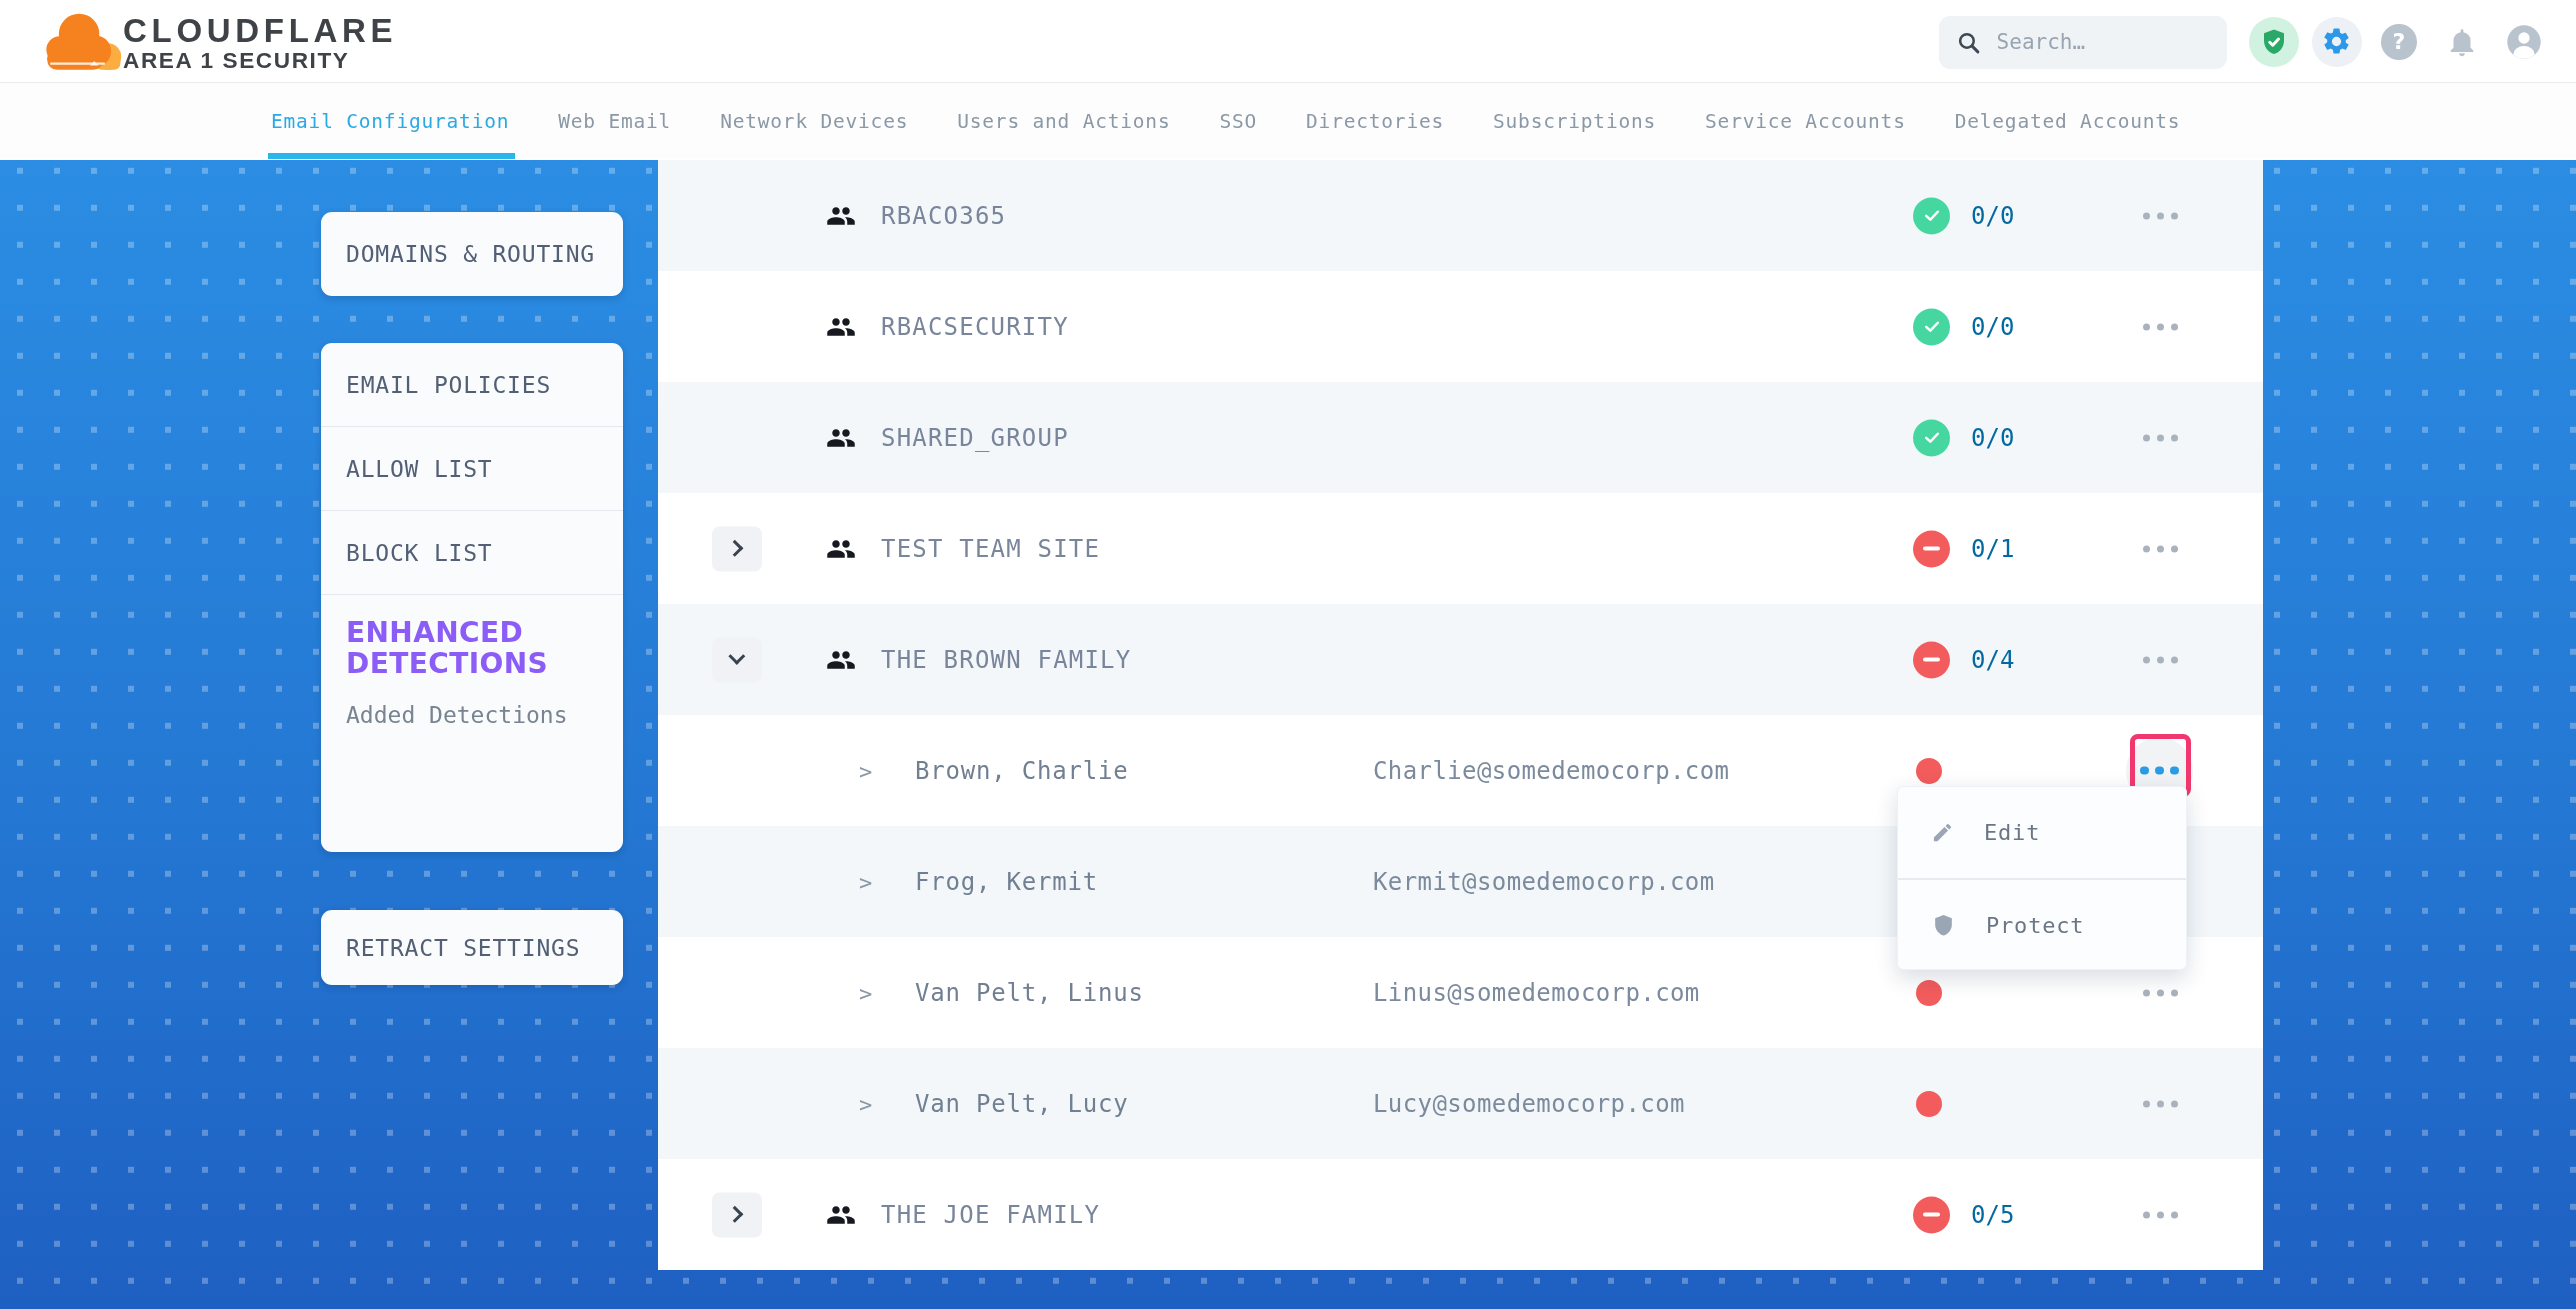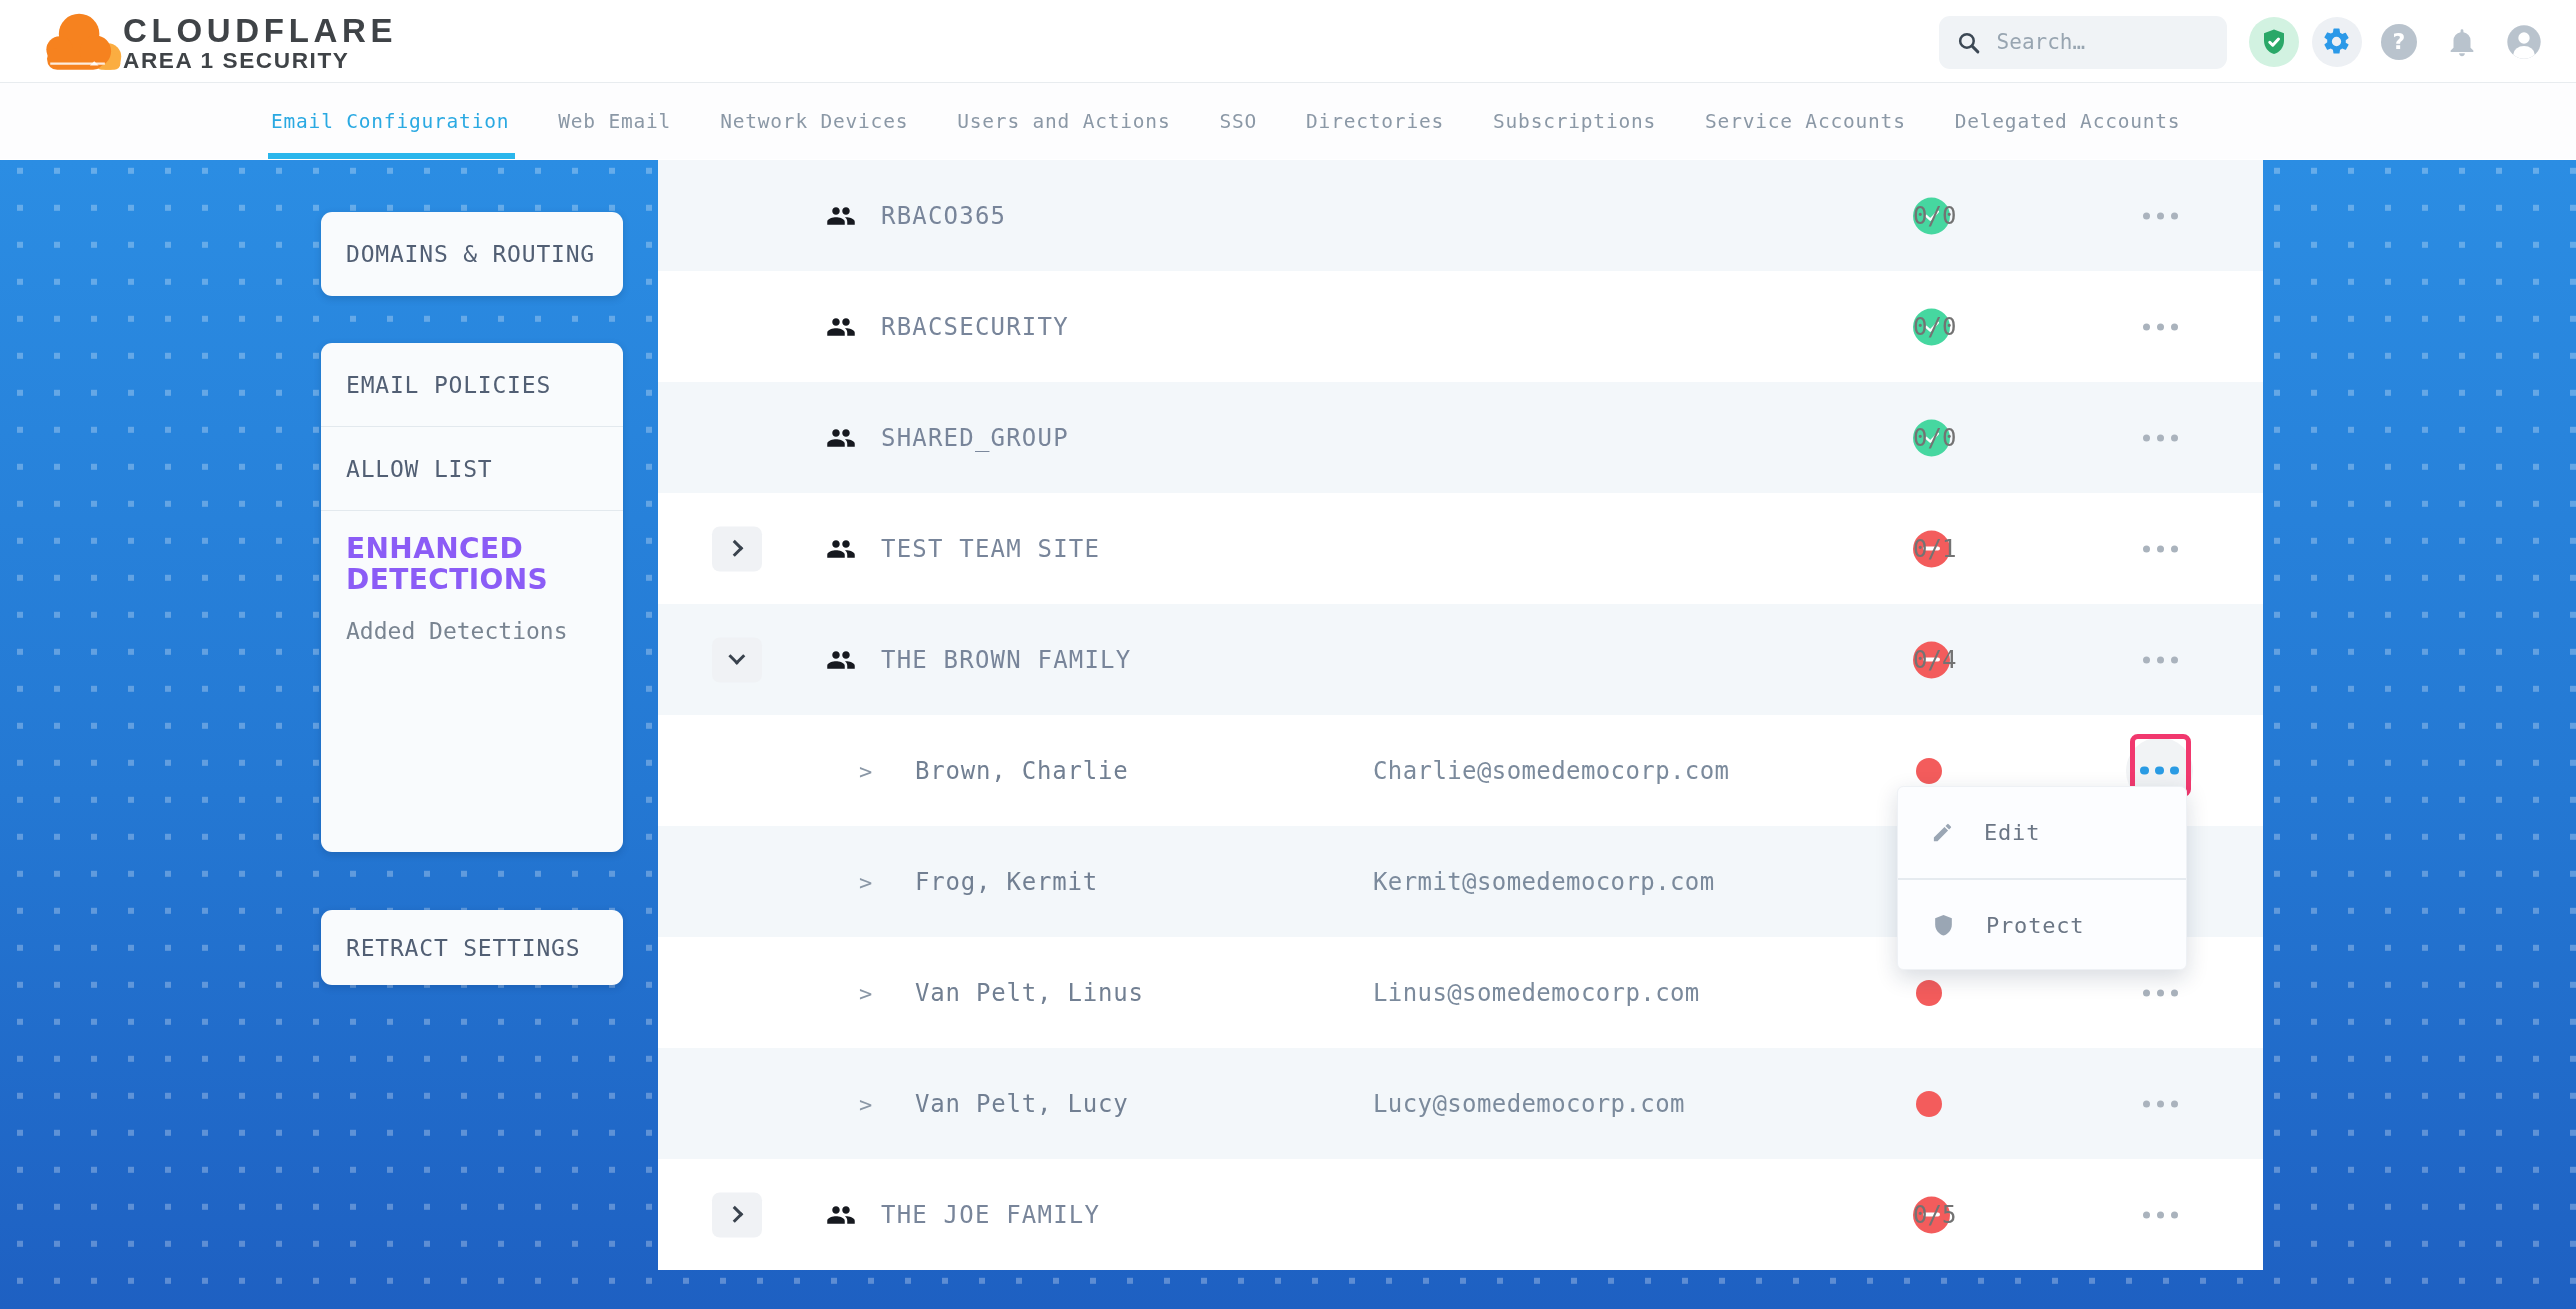--- a/index.html
+++ b/index.html
@@ -76,21 +76,21 @@
   .sub-chev { position:absolute; left:201px; top:50%; transform:translateY(-50%); font-size:22px; color:#8a97a6; }
   .sub-name { position:absolute; left:257px; top:50%; transform:translateY(-50%); font-size:24px;
               color:#717f92; letter-spacing:0.8px; }
   .email   { position:absolute; left:715px; top:50%; transform:translateY(-50%); font-size:24px;
              color:#7b8a9c; letter-spacing:0.4px; }
   .status  { position:absolute; left:1255px; top:50%; transform:translateY(-50%); width:37px; height:37px;
              border-radius:50%; display:flex; align-items:center; justify-content:center; }
   .status.ok { background:#46d7a0; }
   .status.blocked { background:#f35c5c; }
   .minus { width:17px; height:4.7px; background:#fff; border-radius:2.3px; }
-  .count { position:absolute; left:1255px; top:50%; transform:translateY(-50%); font-size:24px; color:#737373; }
+  .count { position:absolute; left:1313px; top:50%; transform:translateY(-50%); font-size:24px; color:#0369a1; }
   .dot   { position:absolute; left:1258px; top:50%; transform:translateY(-50%); width:26px; height:26px;
            border-radius:50%; background:#f35c5c; }
   .more  { position:absolute; left:1478px; top:50%; transform:translateY(-50%); width:48px; height:31px;
            display:flex; align-items:center; justify-content:center; gap:7px; cursor:pointer; }
   .more i { width:7px; height:7px; border-radius:50%; background:#aab3bd; }
   .more-hl { position:absolute; left:1468px; top:50%; transform:translateY(-50%); width:67px; height:67px;
              border-radius:50%; background:#f1f3f5; display:flex; align-items:center; justify-content:center;
              gap:6.2px; cursor:pointer; z-index:36; }
   .more-hl i { width:8.6px; height:8.6px; border-radius:50%; background:#2a9be4; }
   .hl-box { position:absolute; left:1472px; top:574px; width:61px; height:63px; border:5.4px solid #f1386e;
@@ -192,20 +192,23 @@
   <span class="card-label">DOMAINS &amp; ROUTING</span>
 </div>
 
 <div class="card card-2">
   <div class="side-link">
     <span>EMAIL POLICIES</span>
   </div>
   <div class="side-link">
     <span>ALLOW LIST</span>
   </div>
+  <div class="side-link">
+    <span>BLOCK LIST</span>
+  </div>
   <div class="enh-block">
     <div class="enh-title">ENHANCED DETECTIONS</div>
     <div class="enh-item muted">
       <span>Added Detections</span>
     </div>
   </div>
 </div>
 
 <div class="card card-3">
   <span class="card-label">RETRACT SETTINGS</span>

